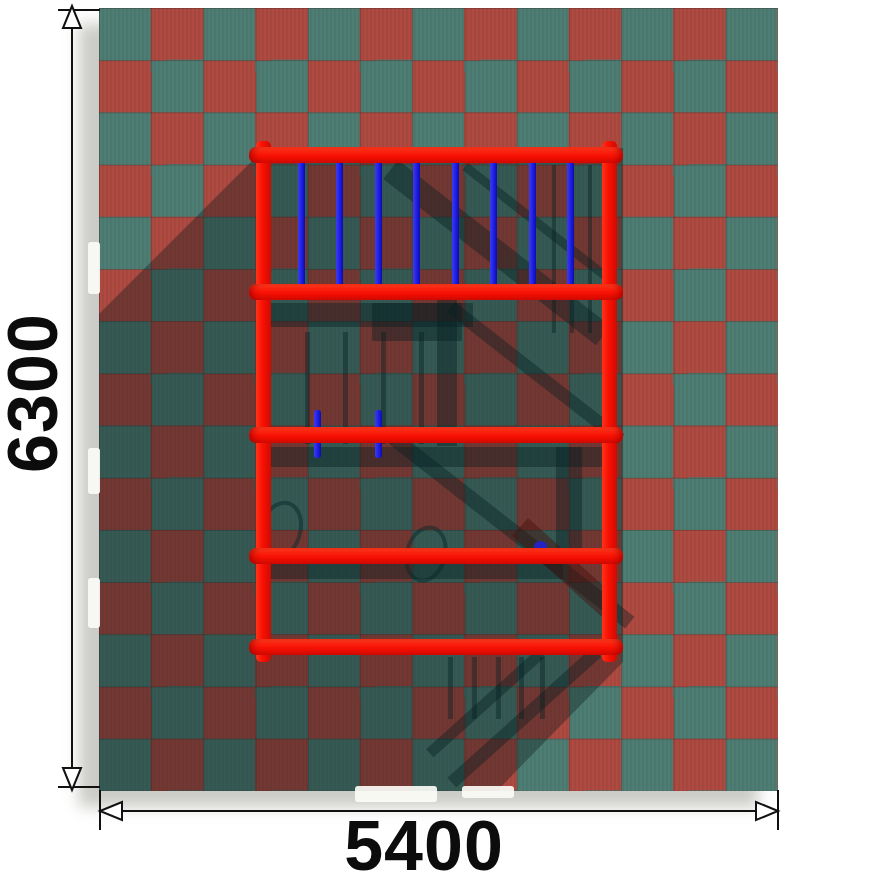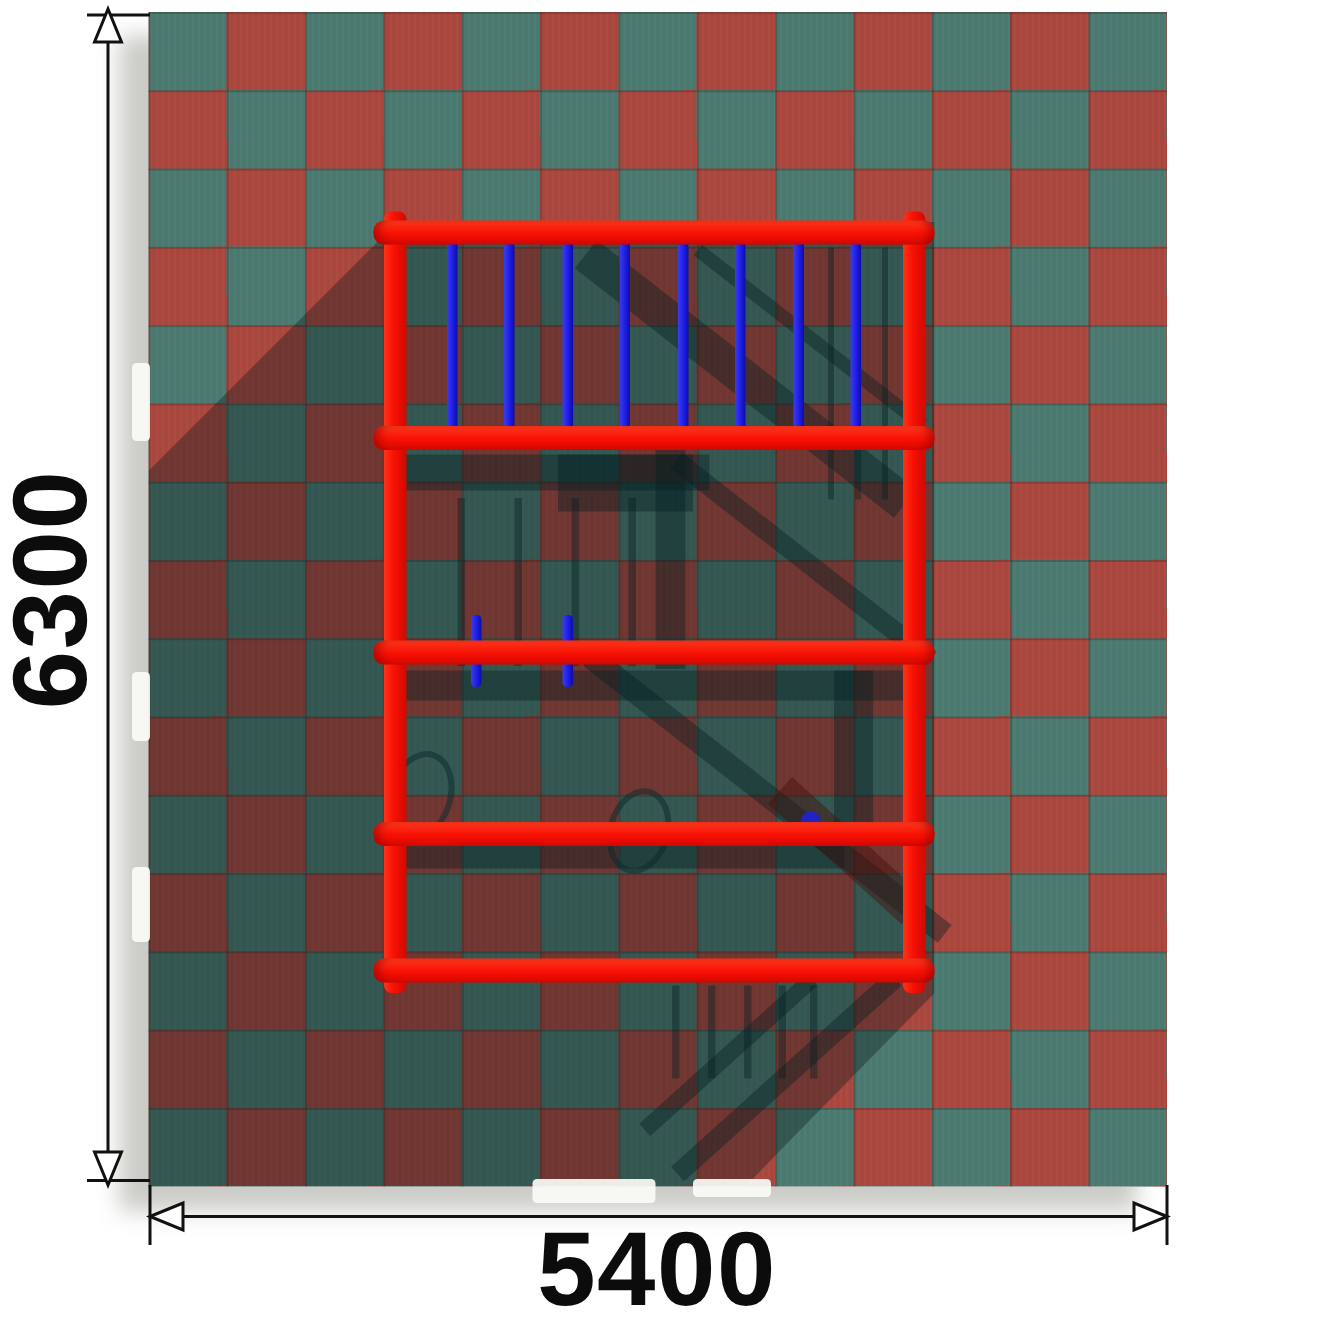--- a/index.html
+++ b/index.html
@@ -31,21 +31,21 @@
         background:linear-gradient(90deg,#3c3cf0,var(--rung-blue) 60%,#0d0da8);}
   .peg{position:absolute;width:7px;height:48px;top:410px;border-radius:3px;
        background:linear-gradient(90deg,#3c3cf0,var(--rung-blue) 60%,#0d0da8);}
   #peg-dot{position:absolute;left:534px;top:541px;width:13px;height:11px;border-radius:50%;
        background:#2323c4;}
   
   #dims{position:absolute;left:0;top:0;pointer-events:none;}
   .dim-label{position:absolute;width:220px;height:70px;line-height:70px;text-align:center;
        font-size:70px;font-weight:600;color:#0c0c0c;letter-spacing:1px;white-space:nowrap;}
   #dim-v-label{left:-77px;top:358px;transform:rotate(-90deg);}
-  #dim-h-label{left:328px;top:811px;}
+  #dim-h-label{left:314px;top:811px;}
 </style>
 </head>
 <body>
 
 <div id="stage">
 
   <div id="mat">
     <div id="shadow-main"></div>
 
     <div class="shadow diag" style="left:299px;top:152px;width:270px;height:24px;transform:rotate(38deg);"></div>

